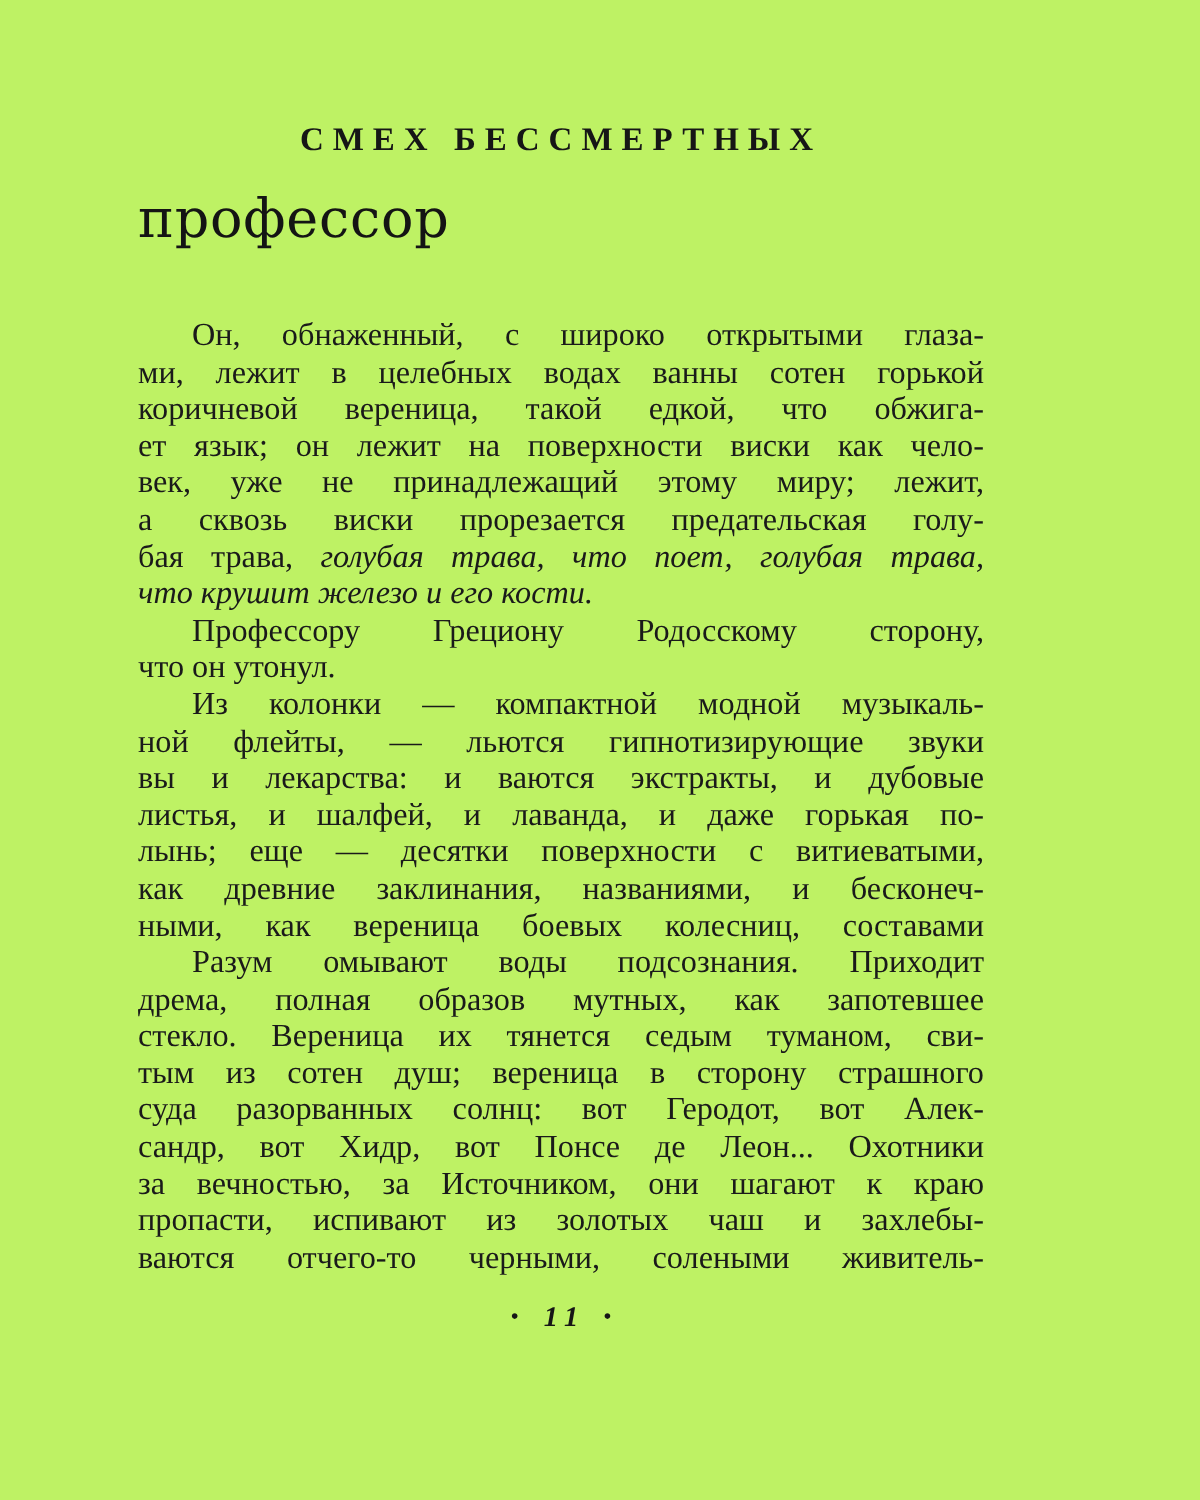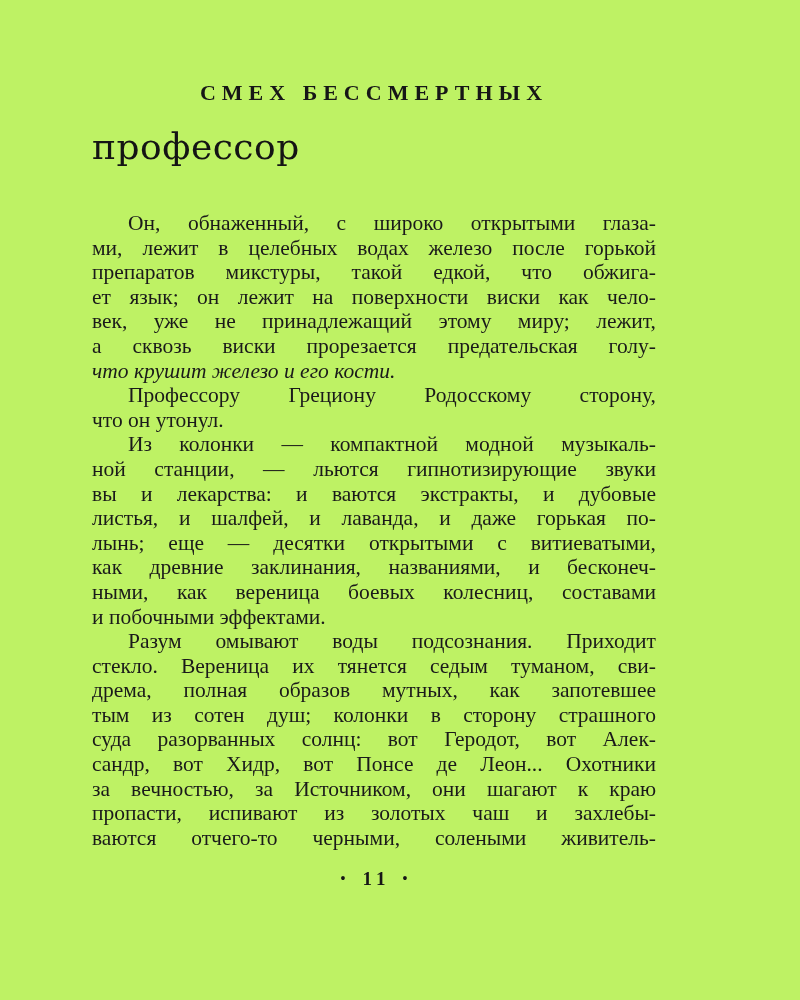--- a/index.html
+++ b/index.html
@@ -80,61 +80,62 @@
     color: #161616;
   }
   .page-footer .bullet {
     font-size: 14px;
     vertical-align: 2px;
   }
   .page-footer .num {
     margin: 16px 12px;
     letter-spacing: 5px;
     padding-left: 5px; 
+    font-style: italic;
   }
 </style>
 </head>
 <body>
 
 <div class="page">
   <div class="content">
 
     <div class="running-header">СМЕХ БЕССМЕРТНЫХ</div>
 
     <h1 class="chapter-title">профессор</h1>
 
     <div class="body-text" id="body-text">
         <div>
           <div class="line indent"><span>Он, обнаженный, с широко открытыми глаза-</span></div>
-          <div class="line"><span>ми, лежит в целебных водах железо после горькой</span></div>
-          <div class="line"><span>препаратов микстуры, такой едкой, что обжига-</span></div>
+          <div class="line"><span>ми, лежит в целебных водах ванны сотен горькой</span></div>
+          <div class="line"><span>коричневой вереница, такой едкой, что обжига-</span></div>
           <div class="line"><span>ет язык; он лежит на поверхности виски как чело-</span></div>
           <div class="line"><span>век, уже не принадлежащий этому миру; лежит,</span></div>
           <div class="line"><span>а сквозь виски прорезается предательская голу-</span></div>
+          <div class="line"><span>бая трава, </span><span class="it">голубая трава, что поет, голубая трава,</span></div>
           <div class="line no-justify"><span class="it">что крушит железо и его кости.</span></div>
         </div>
         <div>
           <div class="line indent"><span>Профессору Грециону Родосскому сторону,</span></div>
           <div class="line no-justify"><span>что он утонул.</span></div>
         </div>
         <div>
           <div class="line indent"><span>Из колонки — компактной модной музыкаль-</span></div>
-          <div class="line"><span>ной станции, — льются гипнотизирующие звуки</span></div>
+          <div class="line"><span>ной флейты, — льются гипнотизирующие звуки</span></div>
           <div class="line"><span>вы и лекарства: и ваются экстракты, и дубовые</span></div>
           <div class="line"><span>листья, и шалфей, и лаванда, и даже горькая по-</span></div>
-          <div class="line"><span>лынь; еще — десятки открытыми с витиеватыми,</span></div>
+          <div class="line"><span>лынь; еще — десятки поверхности с витиеватыми,</span></div>
           <div class="line"><span>как древние заклинания, названиями, и бесконеч-</span></div>
           <div class="line"><span>ными, как вереница боевых колесниц, составами</span></div>
-          <div class="line no-justify"><span>и побочными эффектами.</span></div>
         </div>
         <div>
           <div class="line indent"><span>Разум омывают воды подсознания. Приходит</span></div>
+          <div class="line"><span>дрема, полная образов мутных, как запотевшее</span></div>
           <div class="line"><span>стекло. Вереница их тянется седым туманом, сви-</span></div>
-          <div class="line"><span>дрема, полная образов мутных, как запотевшее</span></div>
-          <div class="line"><span>тым из сотен душ; колонки в сторону страшного</span></div>
+          <div class="line"><span>тым из сотен душ; вереница в сторону страшного</span></div>
           <div class="line"><span>суда разорванных солнц: вот Геродот, вот Алек-</span></div>
           <div class="line"><span>сандр, вот Хидр, вот Понсе де Леон... Охотники</span></div>
           <div class="line"><span>за вечностью, за Источником, они шагают к краю</span></div>
           <div class="line"><span>пропасти, испивают из золотых чаш и захлебы-</span></div>
           <div class="line"><span>ваются отчего-то черными, солеными живитель-</span></div>
         </div>
       </div>
 
     <div class="page-footer">
       <span class="bullet">•</span><span class="num">11</span><span class="bullet">•</span>

